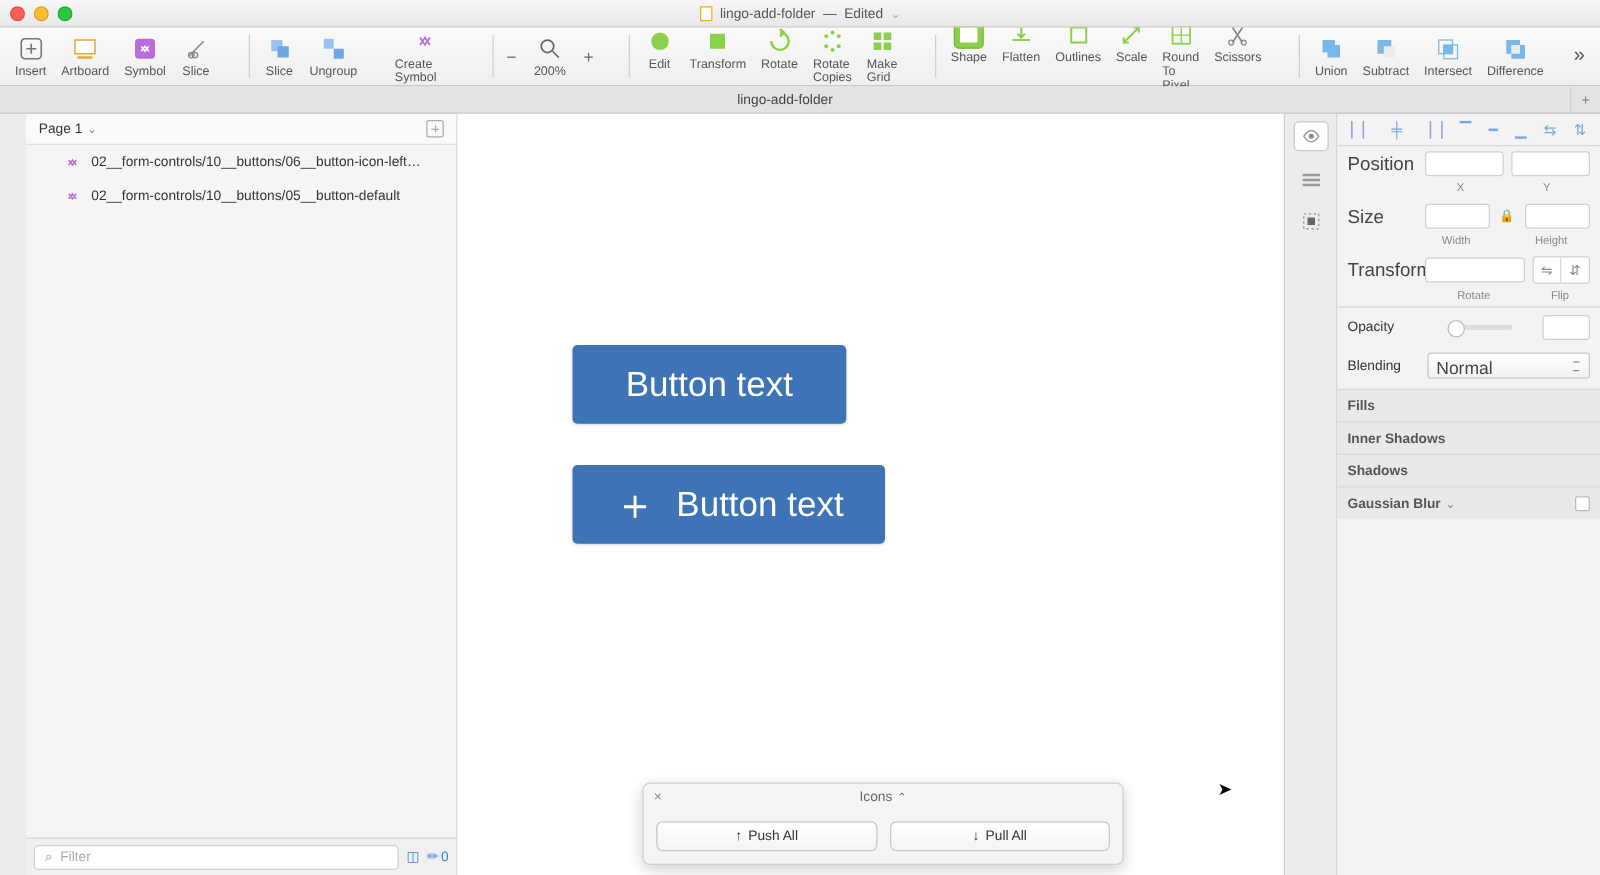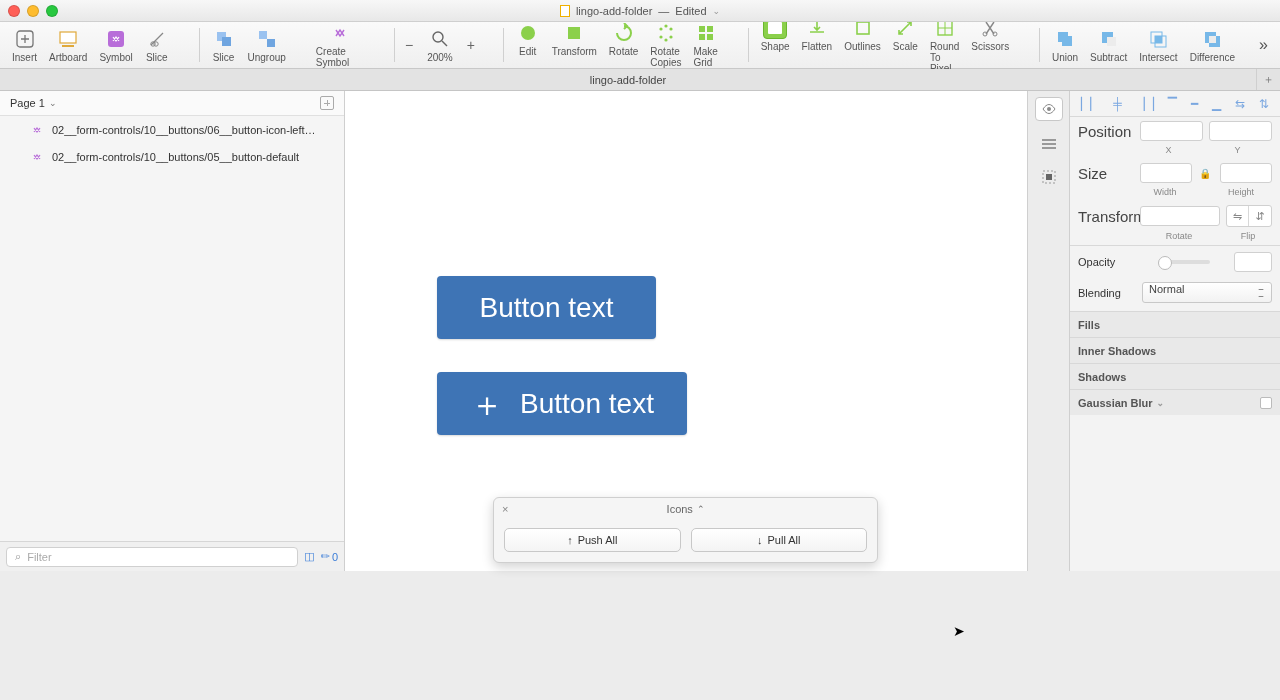--- a/index.html
+++ b/index.html
@@ -28,21 +28,21 @@
   svg{display:block;}
 
   .shape-btn{background:#8bd04b;border:1px solid #6bb72f;border-radius:4px;padding:2px;}
 
   
   .tabstrip{height:22px;background:#e3e3e3;border-bottom:1px solid #c5c5c5;display:flex;align-items:center;position:relative;}
   .tab{flex:1;display:flex;align-items:center;justify-content:center;font-size:11px;color:#444;}
   .addtab{width:24px;height:21px;border-left:1px solid #cfcfcf;display:flex;align-items:center;justify-content:center;color:#777;}
 
   
-  .main{display:flex;height:480px;}
+  .main{display:flex;height:609px;margin-left:21px;}
   
   
   .left{width:345px;background:#f5f5f5;border-right:1px solid #cfcfcf;display:flex;flex-direction:column;}
   .page-header{height:25px;display:flex;align-items:center;padding:0 10px;border-bottom:1px solid #e0e0e0;background:#fafafa;}
   .page-header .caret{font-size:9px;color:#777;margin-left:4px;}
   .page-header .grid-ico{margin-left:auto;width:14px;height:14px;border:1px solid #aaa;border-radius:2px;position:relative;}
   .page-header .grid-ico::before{content:"";position:absolute;inset:2px;background:linear-gradient(#aaa,#aaa) center/6px 1px no-repeat,linear-gradient(#aaa,#aaa) center/1px 6px no-repeat;}
   .layers{flex:1;overflow:auto;}
   .layer-row{height:27px;display:flex;align-items:center;padding:0 10px 0 30px;gap:8px;font-size:11px;color:#333;white-space:nowrap;overflow:hidden;text-overflow:ellipsis;}
   .sym-ico{width:14px;height:14px;display:flex;align-items:center;justify-content:center;}
@@ -83,21 +83,21 @@
   .sublabels .lock{width:14px;text-align:center;}
   .lock-ico{font-size:10px;color:#aaa;padding:0 2px;}
   .flip-grp{display:flex;border:1px solid #d0d0d0;border-radius:3px;overflow:hidden;background:#fff;}
   .flip-grp div{width:22px;height:20px;display:flex;align-items:center;justify-content:center;color:#888;font-size:11px;}
   .flip-grp div:first-child{border-right:1px solid #d8d8d8;}
   .opacity-row{display:flex;align-items:center;padding:6px 8px;gap:24px;}
   .slider{flex:1;height:4px;background:#ddd;border-radius:2px;position:relative;}
   .slider::before{content:"";position:absolute;left:0;top:-4px;width:12px;height:12px;border-radius:50%;background:#fff;border:1px solid #bbb;}
   .opfld{width:38px;height:20px;border:1px solid #d0d0d0;border-radius:3px;background:#fff;}
   .blend-row{display:flex;align-items:center;padding:4px 8px 8px;gap:8px;}
-  .select{flex:1;height:21px;border:1px solid #c8c8c8;border-radius:3px;background:linear-gradient(#fff,#f2f2f2);display:flex;align-items:flex-start;padding:0 6px;font-size:11px;color:#444;position:relative;}
+  .select{flex:1;height:21px;border:1px solid #c8c8c8;border-radius:3px;background:linear-gradient(#fff,#f2f2f2);display:flex;align-items:flex-end;padding:0 6px;font-size:14px;color:#444;position:relative;}
   .select::after{content:"";position:absolute;right:6px;top:4px;width:8px;height:12px;background:linear-gradient(#888,#888) 0 2px/8px 1px no-repeat,linear-gradient(#888,#888) 0 9px/8px 1px no-repeat; clip-path:polygon(50% 0,100% 35%,0 35%,50% 0,0 65%,100% 65%,50% 100%,0 65%);}
   .sect{height:26px;border-top:1px solid #d8d8d8;border-bottom:0;background:#e9e9e9;display:flex;align-items:center;padding:0 8px;font-size:11px;font-weight:600;color:#555;}
   .sect .chk{margin-left:auto;width:12px;height:12px;border:1px solid #bbb;border-radius:2px;background:#fff;}
   .sect .caret{font-size:9px;color:#999;margin-left:4px;}
   .insp-divider{height:1px;background:#d8d8d8;}
 </style>
 </head>
 <body>
 
 <div class="titlebar">

